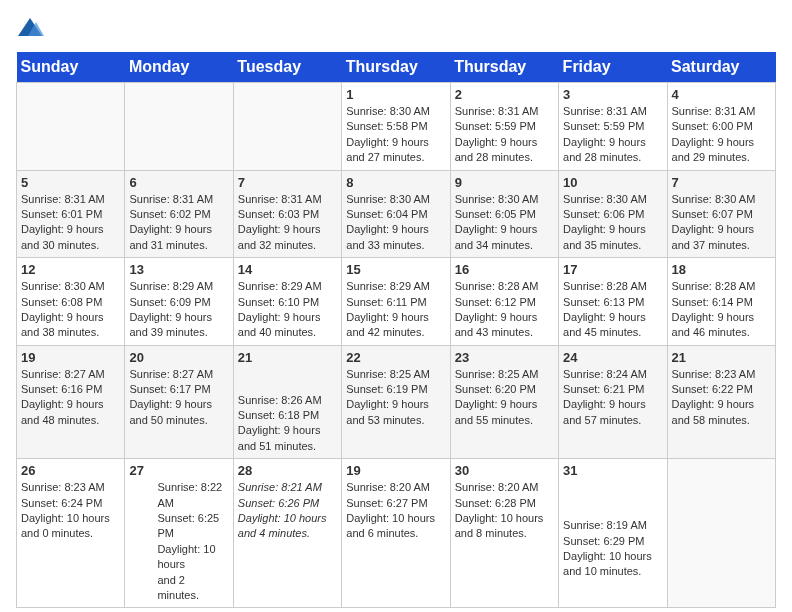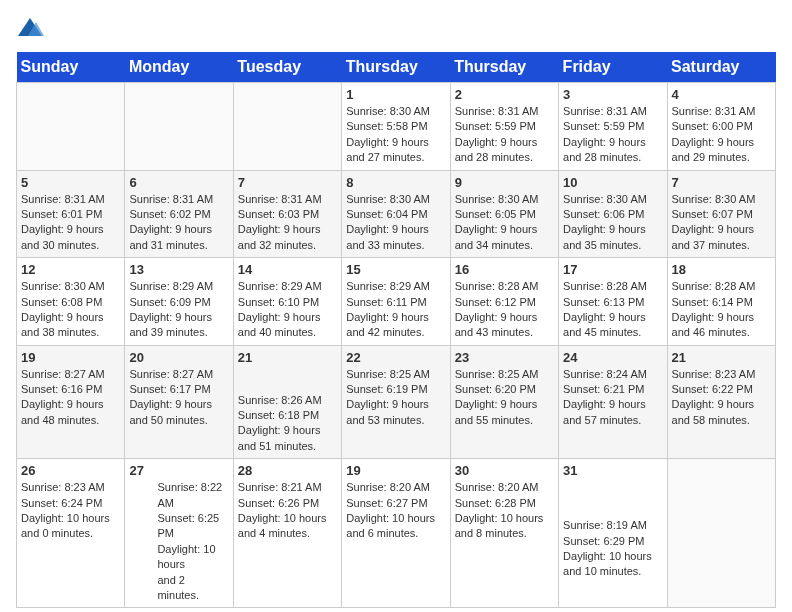--- a/index.html
+++ b/index.html
@@ -317,21 +317,21 @@
         </td>
         <td>
           <span class="day-number">27</span>
           <div class="day-detail" style="white-space: pre-line; margin-left: 28px;">Sunrise: 8:22 AM
 Sunset: 6:25 PM
 Daylight: 10 hours
 and 2 minutes.</div>
         </td>
         <td>
           <span class="day-number">28</span>
-          <div class="day-detail" style="white-space: pre-line;">Sunrise: 8:21 AM
+          <div class="day-detail" style="white-space: pre-line; font-style: italic;">Sunrise: 8:21 AM
 Sunset: 6:26 PM
 Daylight: 10 hours
 and 4 minutes.</div>
         </td>
         <td>
           <span class="day-number">19</span>
           <div class="day-detail" style="white-space: pre-line;">Sunrise: 8:20 AM
 Sunset: 6:27 PM
 Daylight: 10 hours
 and 6 minutes.</div>

